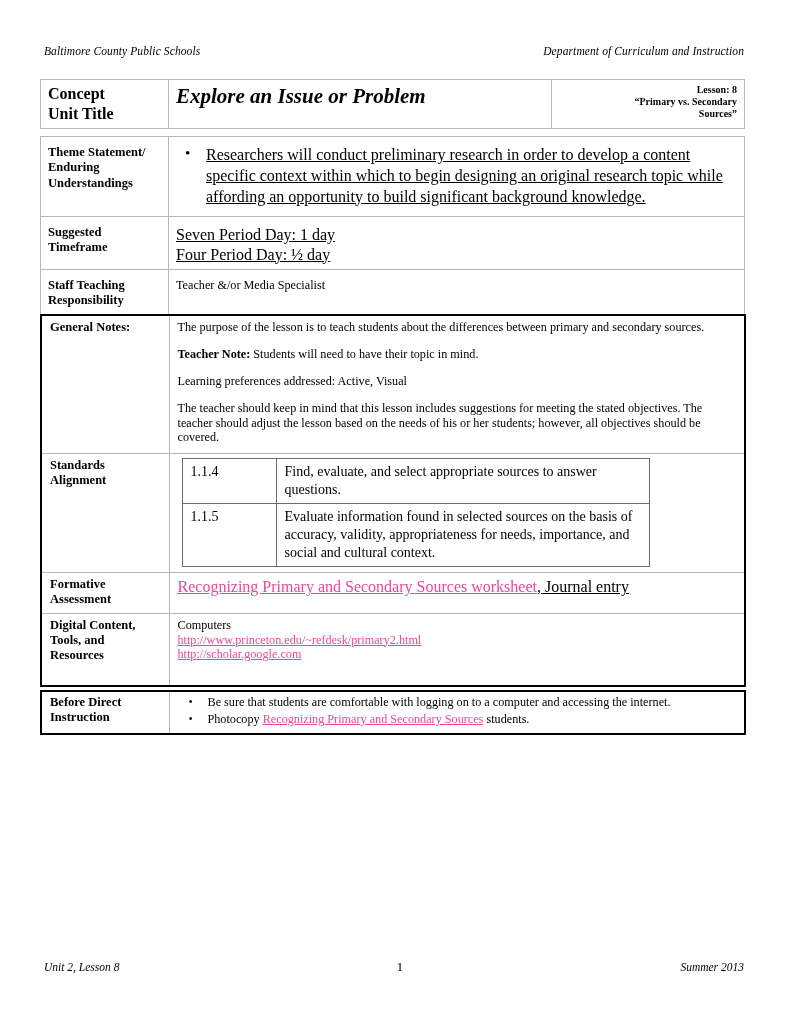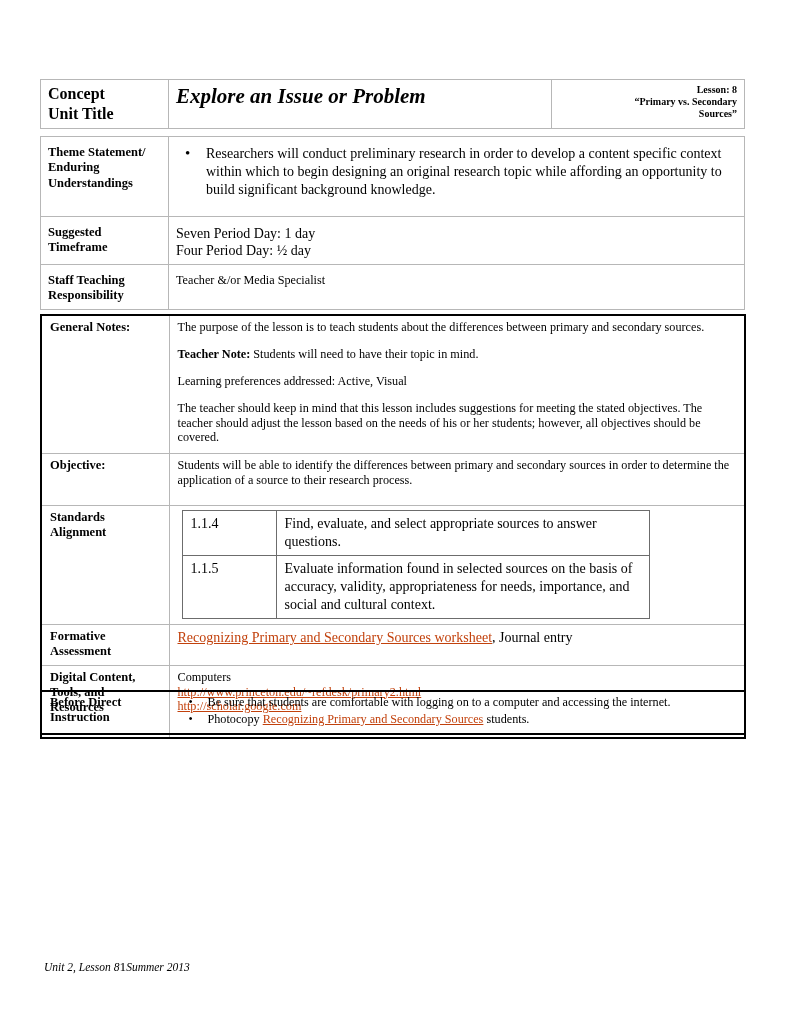--- a/index.html
+++ b/index.html
@@ -87,21 +87,21 @@
   }
 
   
   #info-table {
     left: 40px;
     top: 136px;
     width: 705px;
   }
   #info-table td { padding: 8px 7px 5px 7px; }
 
-  .body-txt { font-size: 14px; line-height: 1.30; }
+  .body-txt { font-size: 16px; line-height: 1.30; text-decoration: underline; }
   .body-sm  { font-size: 12.2px; line-height: 1.28; }
 
   ul.bullets {
     margin: 0;
     padding: 0 0 0 30px;
     list-style: none;
   }
   ul.bullets > li {
     position: relative;
     margin: 0 0 1px 0;
@@ -151,46 +151,51 @@
     line-height: 1.26;
     vertical-align: top;
   }
   table.std td.code { width: 78px; }
 
   
   .p { margin: 0 0 12px 0; }
   .p:last-child { margin-bottom: 0; }
 
   a.lnk, .lnk {
-    color: #c2410c;
+    color: #ec4899;
     text-decoration: underline;
   }
   .bold { font-weight: bold; }
 
   
   .footer {
     position: absolute;
     left: 44px;
     top: 959px;
     width: 700px;
     display: flex;
+    justify-content: space-between;
     align-items: baseline;
     font-style: italic;
     font-size: 11.5px;
   }
   .footer .pageno {
     font-style: normal;
     font-size: 13.5px;
   }
 </style>
 </head>
 <body>
 
 <div class="page">
 
+  <div class="runhead">
+    <span>Baltimore County Public Schools</span>
+    <span>Department of Curriculum and Instruction</span>
+  </div>
 
   <table class="lptable" id="header-table">
     <colgroup>
       <col class="col-label">
         <col class="col-mid">
         <col class="col-right">
     </colgroup>
     <tbody>
       <tr>
         <td class="lbl-lg">
@@ -262,24 +267,20 @@
       <tr>
         <td class="lbl" style="height:128px">General Notes:</td>
         <td class="body-sm">
           <div class="p">The purpose of the lesson is to teach students about the differences between primary and secondary sources.</div>
           <div class="p"><span class="bold">Teacher Note:</span><span>  Students will need to have their topic in mind.</span></div>
           <div class="p">Learning preferences addressed:  Active, Visual</div>
           <div class="p">The teacher should keep in mind that this lesson includes suggestions for meeting the stated objectives. The teacher should adjust the lesson based on the needs of his or her students; however, all objectives should be covered.</div>
         </td>
       </tr>
 
-      <tr>
-        <td class="lbl" style="height:42px">Objective:</td>
-        <td class="body-sm">Students will be able to identify the differences between primary and secondary sources in order to determine the application of a source to their research process.</td>
-      </tr>
 
       <tr>
         <td class="lbl" style="height:80px">
           <div>Standards</div>
           <div>Alignment</div>
         </td>
         <td class="std-wrap">
           <table class="std">
             <tbody>
               <tr>

